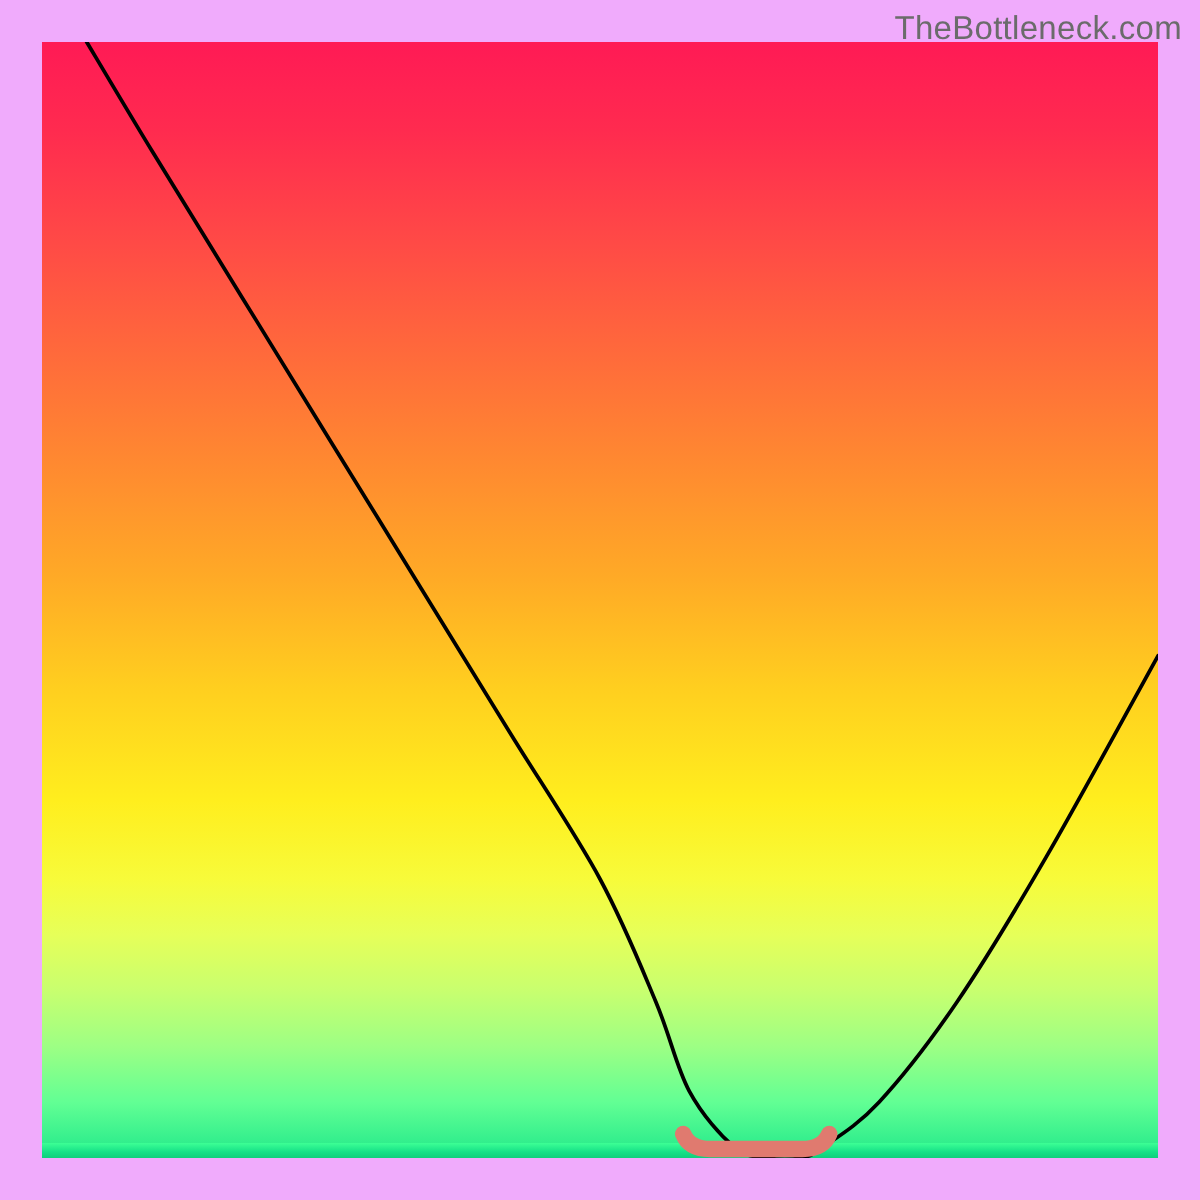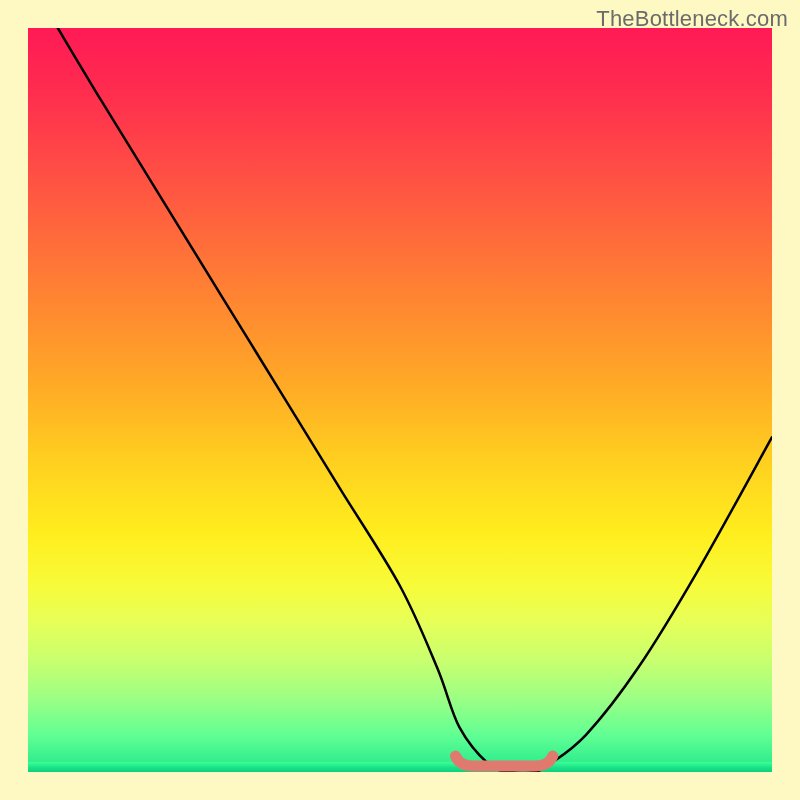--- a/index.html
+++ b/index.html
@@ -8,21 +8,21 @@
     width: 800px;
     height: 800px;
     overflow: hidden;
     background: #000;
     font-family: Arial, Helvetica, sans-serif;
   }
   .frame {
     position: relative;
     width: 800px;
     height: 800px;
-    background: #fef9c3;
+    background: #f0abfc;
   }
   .watermark {
     position: absolute;
     top: 6px;
     right: 12px;
     color: #6b6b6b;
     font-size: 22px;
     font-weight: 400;
     letter-spacing: 0.2px;
     z-index: 10;

